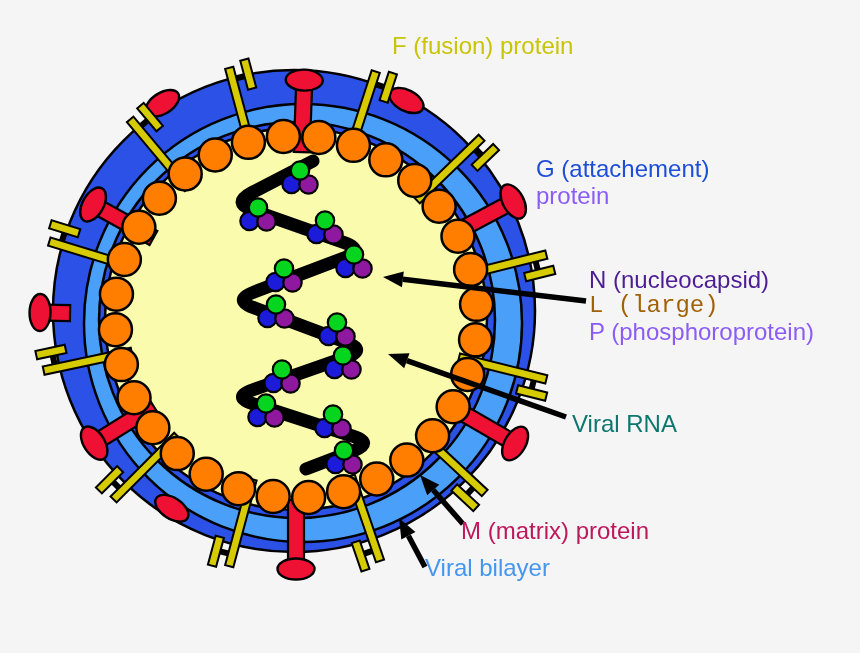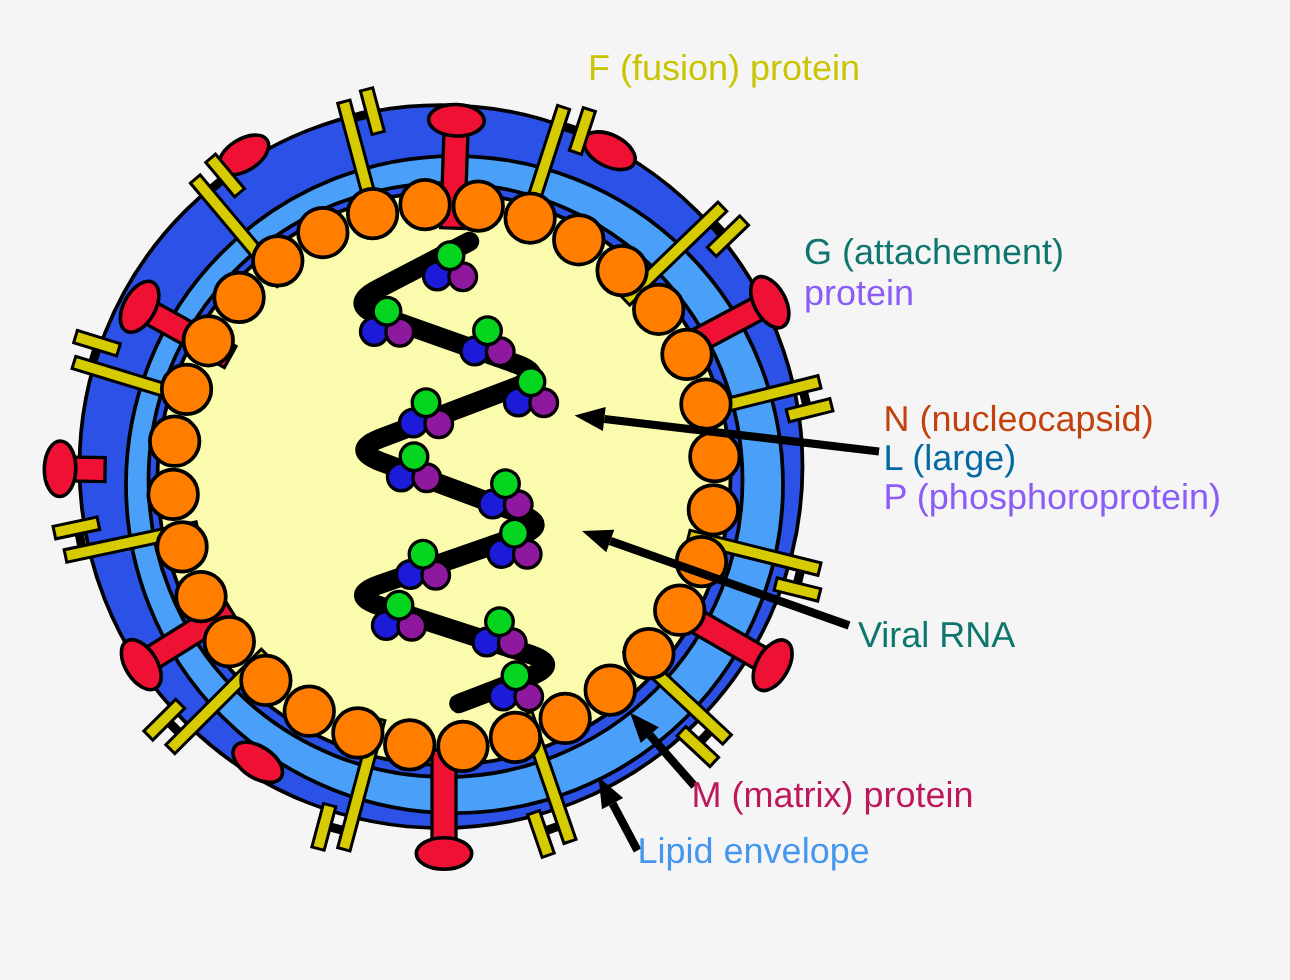--- a/index.html
+++ b/index.html
@@ -225,21 +225,21 @@
         <line x1="463" y1="524" x2="433.1917978081748" y2="490.03251378140845" stroke="#000" stroke-width="5.5"></line>
         <polygon points="420,475 439.20480332073816,484.75579465813854 427.1787922956114,495.30923290467837" fill="#000"></polygon>
       </g>
       <g>
         <line x1="425" y1="567" x2="408.374316137987" y2="535.6669804138986" stroke="#000" stroke-width="5.5"></line>
         <polygon points="399,518 415.44110830354646,531.9172539587038 401.3075239724276,539.4167068690934" fill="#000"></polygon>
       </g>
     </svg>
 
   <div class="lbl" style="left: 392px; top: 33px; color: rgb(201, 196, 4);">F (fusion) protein</div>
-  <div class="lbl" style="left: 536px; top: 156px; color: #0f766e;">G (attachement)</div>
+  <div class="lbl" style="left: 536px; top: 156px; color: #1d4ed8;">G (attachement)</div>
   <div class="lbl" style="left: 536px; top: 183px; color: #8b5cf6;">protein</div>
-  <div class="lbl" style="left: 589px; top: 267px; color: #c2410c;">N (nucleocapsid)</div>
-  <div class="lbl" style="left: 589px; top: 293px; color: #0369a1;">L (large)</div>
+  <div class="lbl" style="left: 589px; top: 267px; color: #4c1d95;">N (nucleocapsid)</div>
+  <div class="lbl" style="left: 589px; top: 293px; color: #a16207; font-family: Liberation Mono, monospace;">L (large)</div>
   <div class="lbl" style="left: 589px; top: 319px; color: #8b5cf6;">P (phosphoroprotein)</div>
   <div class="lbl" style="left: 572px; top: 411px; color: #0f766e;">Viral RNA</div>
   <div class="lbl" style="left: 461px; top: 518px; color: #be185d;">M (matrix) protein</div>
-  <div class="lbl" style="left: 425px; top: 555px; color: rgb(68, 150, 239);">Lipid envelope</div>
+  <div class="lbl" style="left: 425px; top: 555px; color: rgb(68, 150, 239);">Viral bilayer</div>
 </div>
 
 </body></html>

